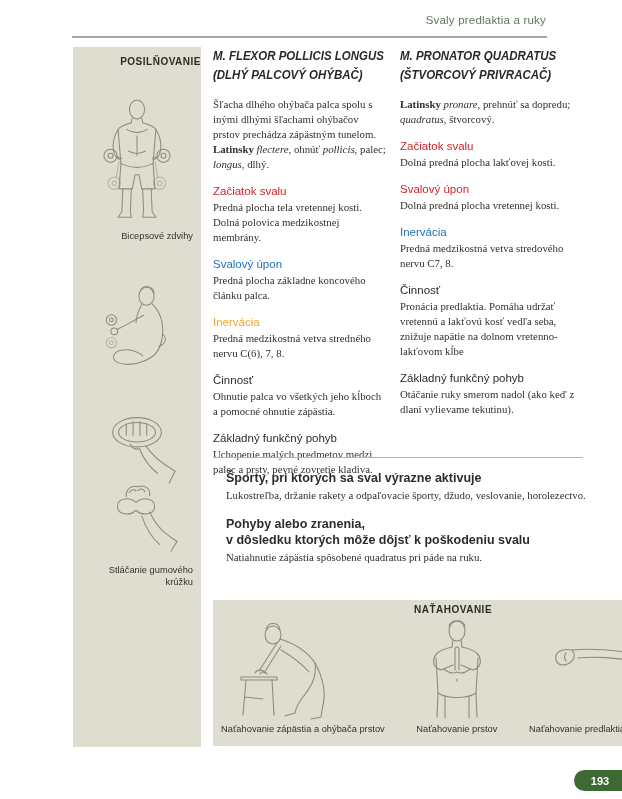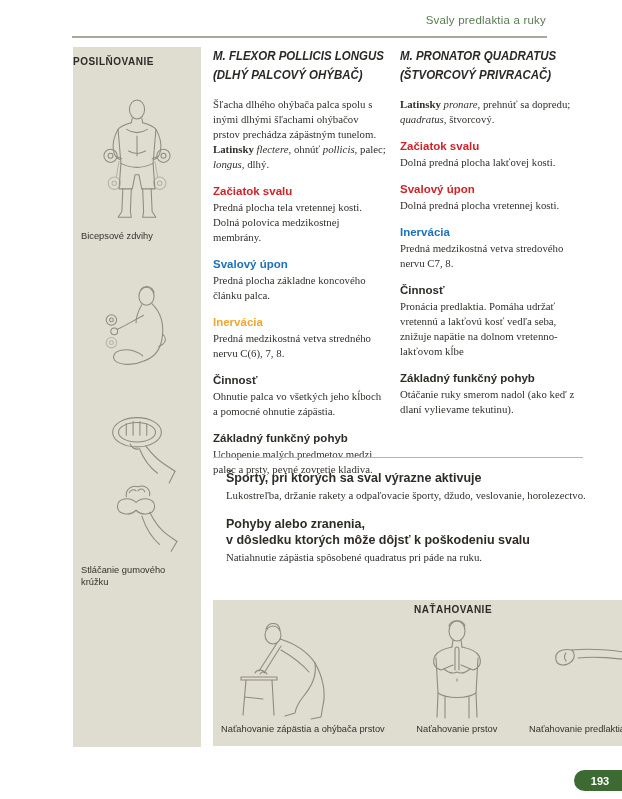--- a/index.html
+++ b/index.html
@@ -3,32 +3,32 @@
 <meta charset="utf-8">
 <style>
   html,body{margin:0;padding:0;background:#fff;}
   .page{position:relative;width:622px;height:799px;background:#fff;overflow:hidden;
         font-family:"Liberation Sans",sans-serif;color:#2f2c28;}
   
   .running-head{position:absolute;top:14px;right:76px;font-size:11.5px;letter-spacing:.2px;}
   .head-rule{position:absolute;top:36px;left:72px;width:475px;height:2px;background:#a8a89b;}
   
   .sidebar{position:absolute;left:73px;top:47px;width:128px;height:700px;box-sizing:border-box;
-           padding-top:9px;text-align:left;}
+           padding-top:9px;text-align:right;}
   .panel-title{font-size:10px;font-weight:bold;letter-spacing:.5px;color:#2e2c28;}
   .sb-fig{display:block;margin:0 auto;}
   .sb-cap{font-size:9.3px;line-height:12.5px;color:#34322d;padding:0 8px;margin-top:5px;}
   .mt30{margin-top:30px}.mt42{margin-top:40px}.mt32{margin-top:30px}
   
   .columns{position:absolute;left:213px;top:47px;width:372px;display:grid;
            grid-template-columns:174px 185px;column-gap:13px;}
   .muscle-title{margin:0 0 13px 0;font-style:italic;font-weight:bold;font-size:13.5px;line-height:18.5px;
                 white-space:nowrap;transform:scaleX(.85);transform-origin:0 0;color:#2b2926;}
   .body{font-family:"Liberation Serif",serif;font-size:10.8px;line-height:15px;margin:0;color:#33302b;}
-  .sec{font-size:11.5px;font-weight:bold;margin:13px 0 3px 0;}
+  .sec{font-size:11.5px;font-weight:normal;margin:13px 0 3px 0;}
   
   .mid-rule{position:absolute;left:213px;top:457px;width:370px;height:1px;background:#b6b6a8;}
   .sports{position:absolute;left:226px;top:470px;width:400px;}
   .sports h4{margin:0 0 2px 0;font-size:12.5px;line-height:16px;}
   .sports .body{white-space:nowrap;}
   .inj{margin-top:13px;}
   
   .stretch{position:absolute;left:213px;top:600px;width:480px;height:146px;box-sizing:border-box;
            padding:4px 8px 6px 8px;}
   .stretch-inner{display:flex;justify-content:space-between;align-items:flex-end;margin-top:2px;}

